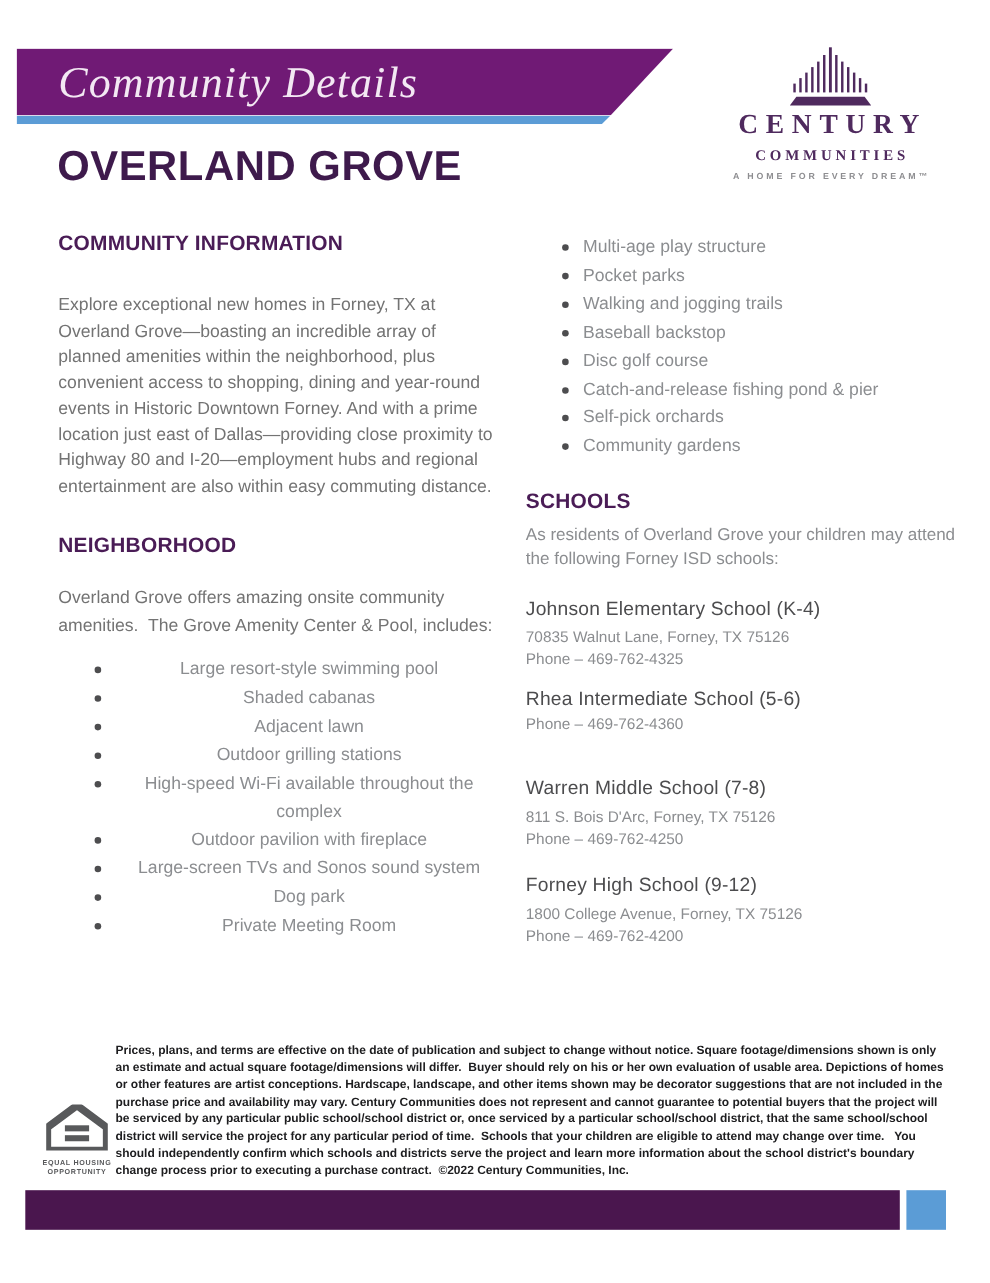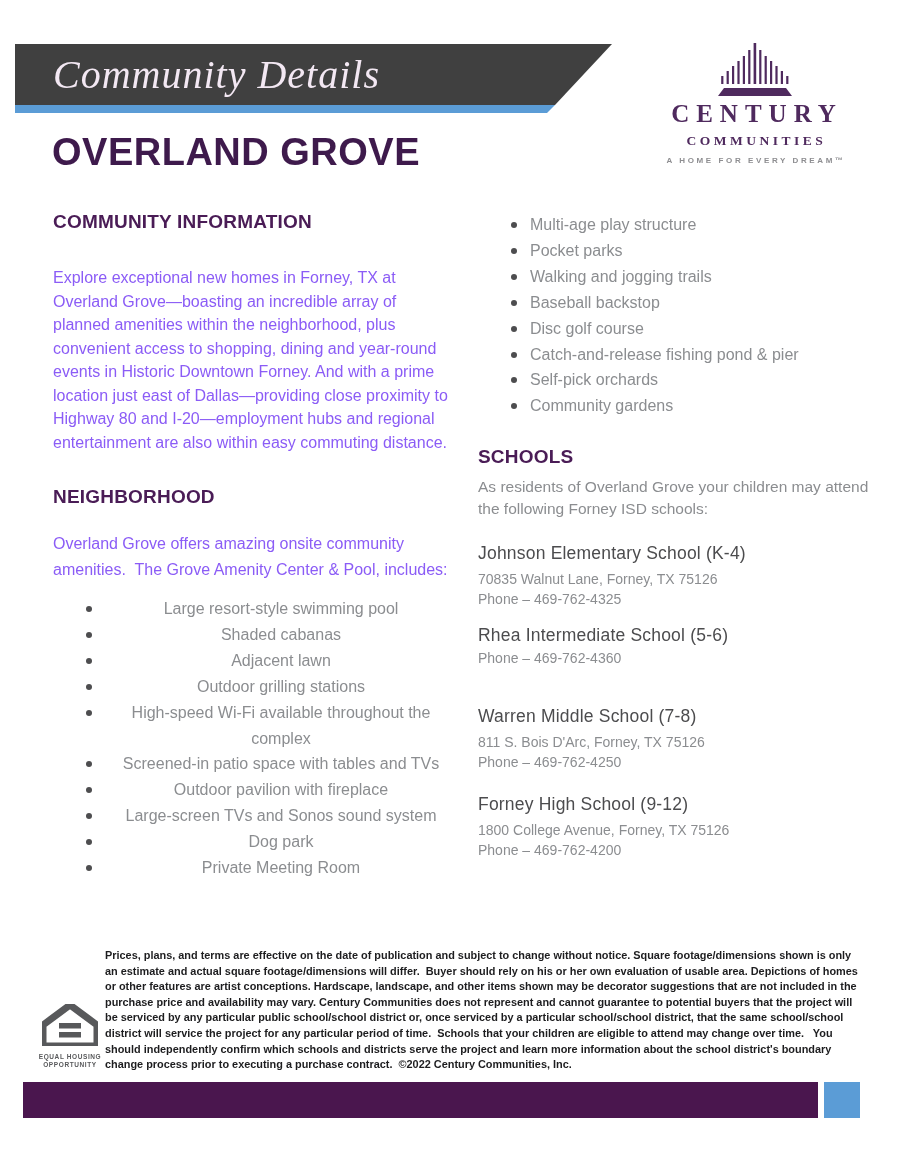--- a/index.html
+++ b/index.html
@@ -11,21 +11,21 @@
     height: 1166px;
     background: #ffffff;
     overflow: hidden;
   }
 
   
   .banner {
     position: absolute;
     left: 15px; top: 44px;
     width: 597px; height: 61px;
-    background: #404040;
+    background: #701a75;
     clip-path: polygon(0 0, 100% 0, calc(100% - 57px) 100%, 0 100%);
     display: flex; align-items: center;
   }
   .banner-title {
     font-family: "Liberation Serif", serif;
     font-style: italic;
     font-size: 40px;
     color: #f3e8f3;
     padding-left: 38px;
     letter-spacing: 1px;
@@ -99,21 +99,21 @@
     letter-spacing: 0.2px;
     color: #4a1c56;
     white-space: nowrap;
     text-align: right;
   }
   .heading-community { left: 0; top: 211px; }
   .heading-neighborhood { left: 0; top: 486px; }
   .heading-schools { left: 0; top: 446px; font-size: 20px; }
 
   .body-text {
-    color: #8b5cf6;
+    color: #737373;
     font-size: 16px;
     white-space: pre-wrap;
   }
   .community-paragraph {
     position: absolute;
     left: 0; top: 266px;
     width: 404px;
     line-height: 23.5px;
   }
   .neighborhood-paragraph {
@@ -264,21 +264,20 @@
 
     <h2 class="section-heading heading-neighborhood">NEIGHBORHOOD</h2>
     <p class="body-text neighborhood-paragraph">Overland Grove offers amazing onsite community amenities.  The Grove Amenity Center &amp; Pool, includes:</p>
 
     <ul class="amenity-list amenities-left">
       <li>Large resort-style swimming pool</li>
       <li>Shaded cabanas</li>
       <li>Adjacent lawn</li>
       <li>Outdoor grilling stations</li>
       <li>High-speed Wi-Fi available throughout the complex</li>
-      <li>Screened-in patio space with tables and TVs</li>
       <li>Outdoor pavilion with fireplace</li>
       <li>Large-screen TVs and Sonos sound system</li>
       <li>Dog park</li>
       <li>Private Meeting Room</li>
     </ul>
   </div>
 
   <div class="col-right">
     <ul class="amenity-list amenities-right">
       <li>Multi-age play structure</li>

